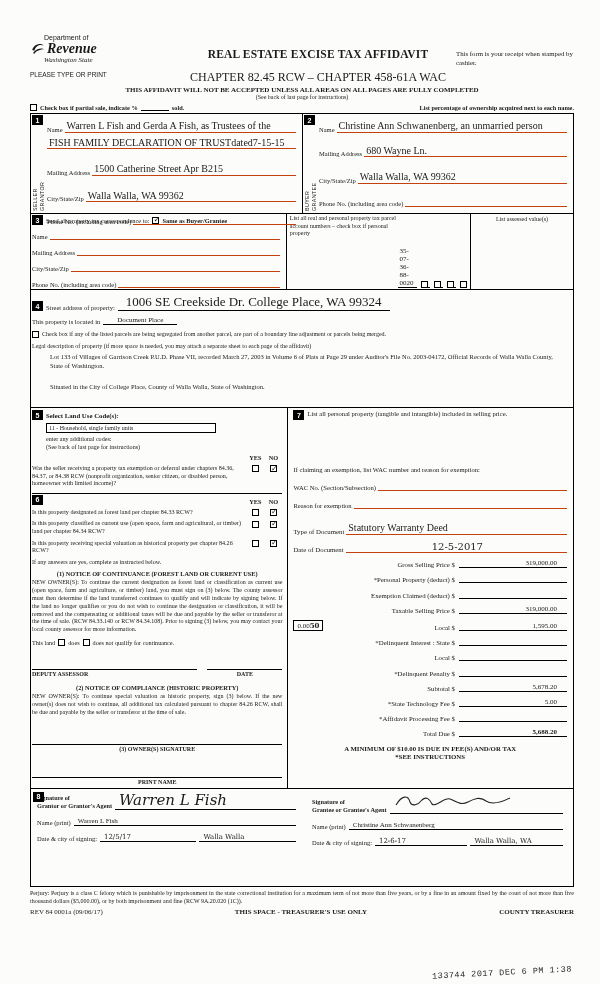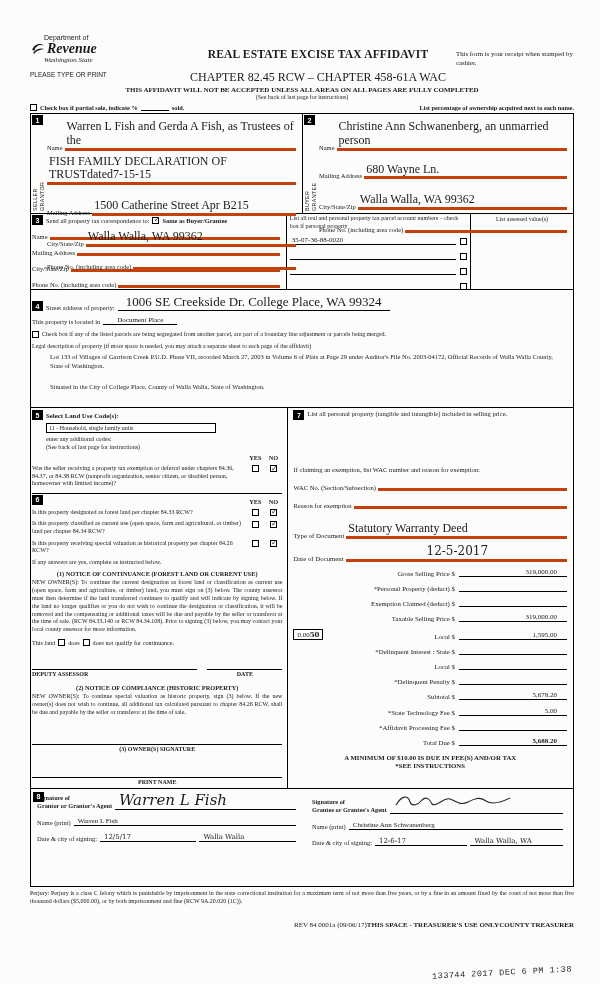--- a/index.html
+++ b/index.html
@@ -27,26 +27,26 @@
 
 .formbox{border:1.5px solid #000}
 .row12{display:flex;border-bottom:1px solid #000;height:100px}
 .party{width:50%;position:relative;padding:1px 6px 2px 16px}
 .party+.party{border-left:1px solid #000}
 .pnum{position:absolute;left:1px;top:1px}
 .sidelab{position:absolute;left:2px;top:15px;bottom:2px;display:flex;gap:1px}
 .sidelab span{writing-mode:vertical-rl;transform:rotate(180deg);font-size:5.3px;font-family:"Liberation Sans",sans-serif;letter-spacing:.4px;line-height:1.1}
 .fld{display:flex;align-items:flex-end;font-size:6.5px;margin-top:14px;gap:2px}
 .fld .lbl{flex:none}
-.fld .val{flex:1;border-bottom:3px solid #c2410c;font-size:12px;padding-left:2px;line-height:1.15;min-height:9px}
+.fld .val{flex:1;border-bottom:1px solid #c2410c;font-size:10px;padding-left:2px;line-height:1.15;min-height:9px}
 
 .sec3{display:flex;border-bottom:1px solid #000;height:76px}
 .s3left{width:47%;padding:1px 6px 2px 1px}
 .s3l1{display:flex;align-items:center;gap:3px;font-size:6.4px}
-.s3mid{width:34%;border-left:1px solid #000;padding:1px 3px;display:flex;flex-direction:column;font-size:6px}
+.s3mid{width:34%;border-left:1px solid #000;padding:1px 3px;display:flex;font-size:6px}
 .s3row{display:flex;align-items:flex-end;gap:4px;margin-top:6px}
 .s3row .val{flex:1;border-bottom:1px solid #000;font-size:7px;padding-left:2px;min-height:9px}
 .s3right{width:19%;border-left:1px solid #000;padding:2px 3px;font-size:6px;text-align:center}
 
 .sec4{border-bottom:1px solid #000;padding:2px 6px 2px 1px;font-size:6.5px;height:118px}
 .s4row{display:flex;align-items:flex-end;gap:3px;margin-top:3px}
 .legal{font-size:6.5px;padding:4px 10px 0 18px;line-height:1.35}
 
 .row567{display:flex;border-bottom:1px solid #000}
 .colL{width:47.5%;border-right:1px solid #000;padding:1px 5px 3px 1px}
@@ -74,21 +74,21 @@
 .sighalf{width:50%;padding:2px 6px 0 2px}
 .sighalf+.sighalf{padding-left:10px}
 .siglbl{font-size:6.3px;font-weight:bold;line-height:1.3;flex:none;width:78px}
 .sigarea{display:flex;align-items:flex-end}
 .sig{font-family:"DejaVu Serif",serif;font-style:italic;font-size:15px;line-height:1;flex:1;border-bottom:1px solid #000;padding:0 4px 1px}
 .prow{display:flex;align-items:flex-end;font-size:6.5px;margin-top:7px;gap:3px}
 .prow .val{flex:1;border-bottom:1px solid #000;font-size:7px;padding-left:4px;min-height:9px}
 .handbig{font-size:11px}
 
 .perjury{font-size:6px;line-height:1.3;text-align:justify;margin-top:3px}
-.footrow{display:flex;justify-content:flex-end;align-items:flex-start;font-size:7px;margin-top:15px}
+.footrow{display:flex;justify-content:space-between;align-items:flex-start;font-size:7px;margin-top:2px}
 .stamp{position:absolute;right:28px;bottom:6px;font-family:"Liberation Mono",monospace;font-size:8.5px;transform:rotate(-3deg);color:#2a2a2a;letter-spacing:.5px}
 .sp{flex:1}
 </style>
 </head>
 <body>
 
 <div class="page">
 
   <div class="hdr">
     <div>

